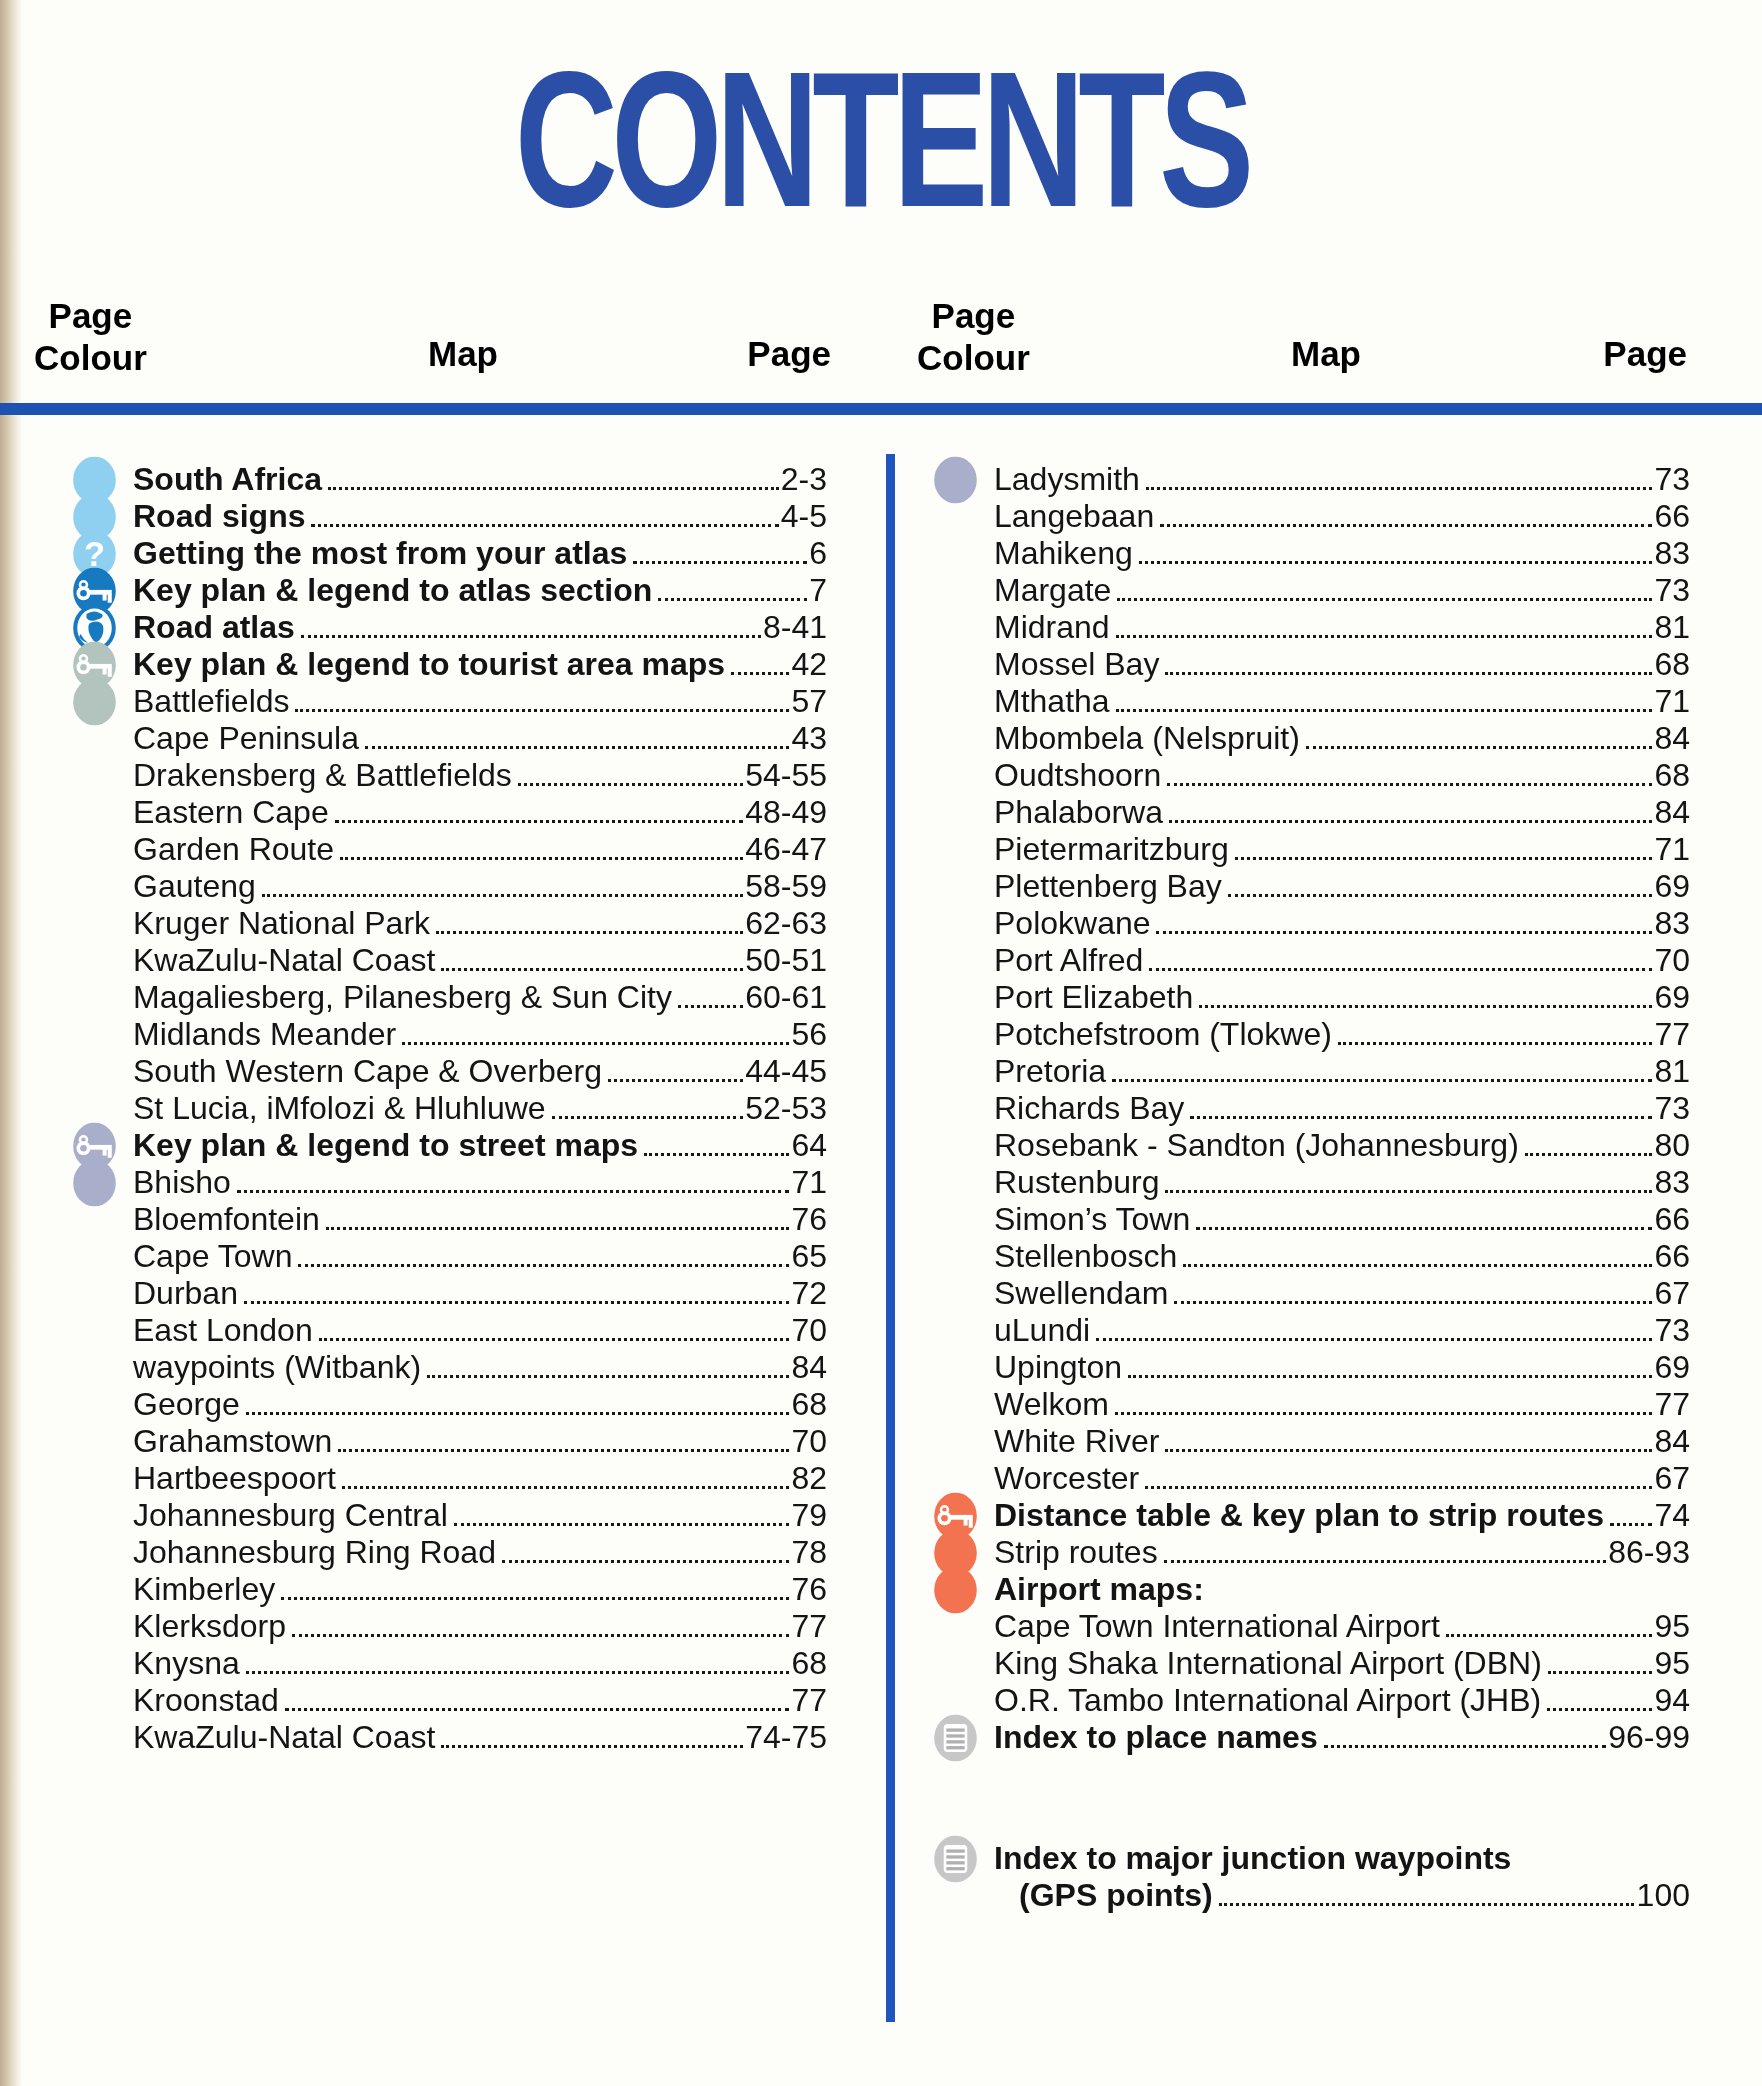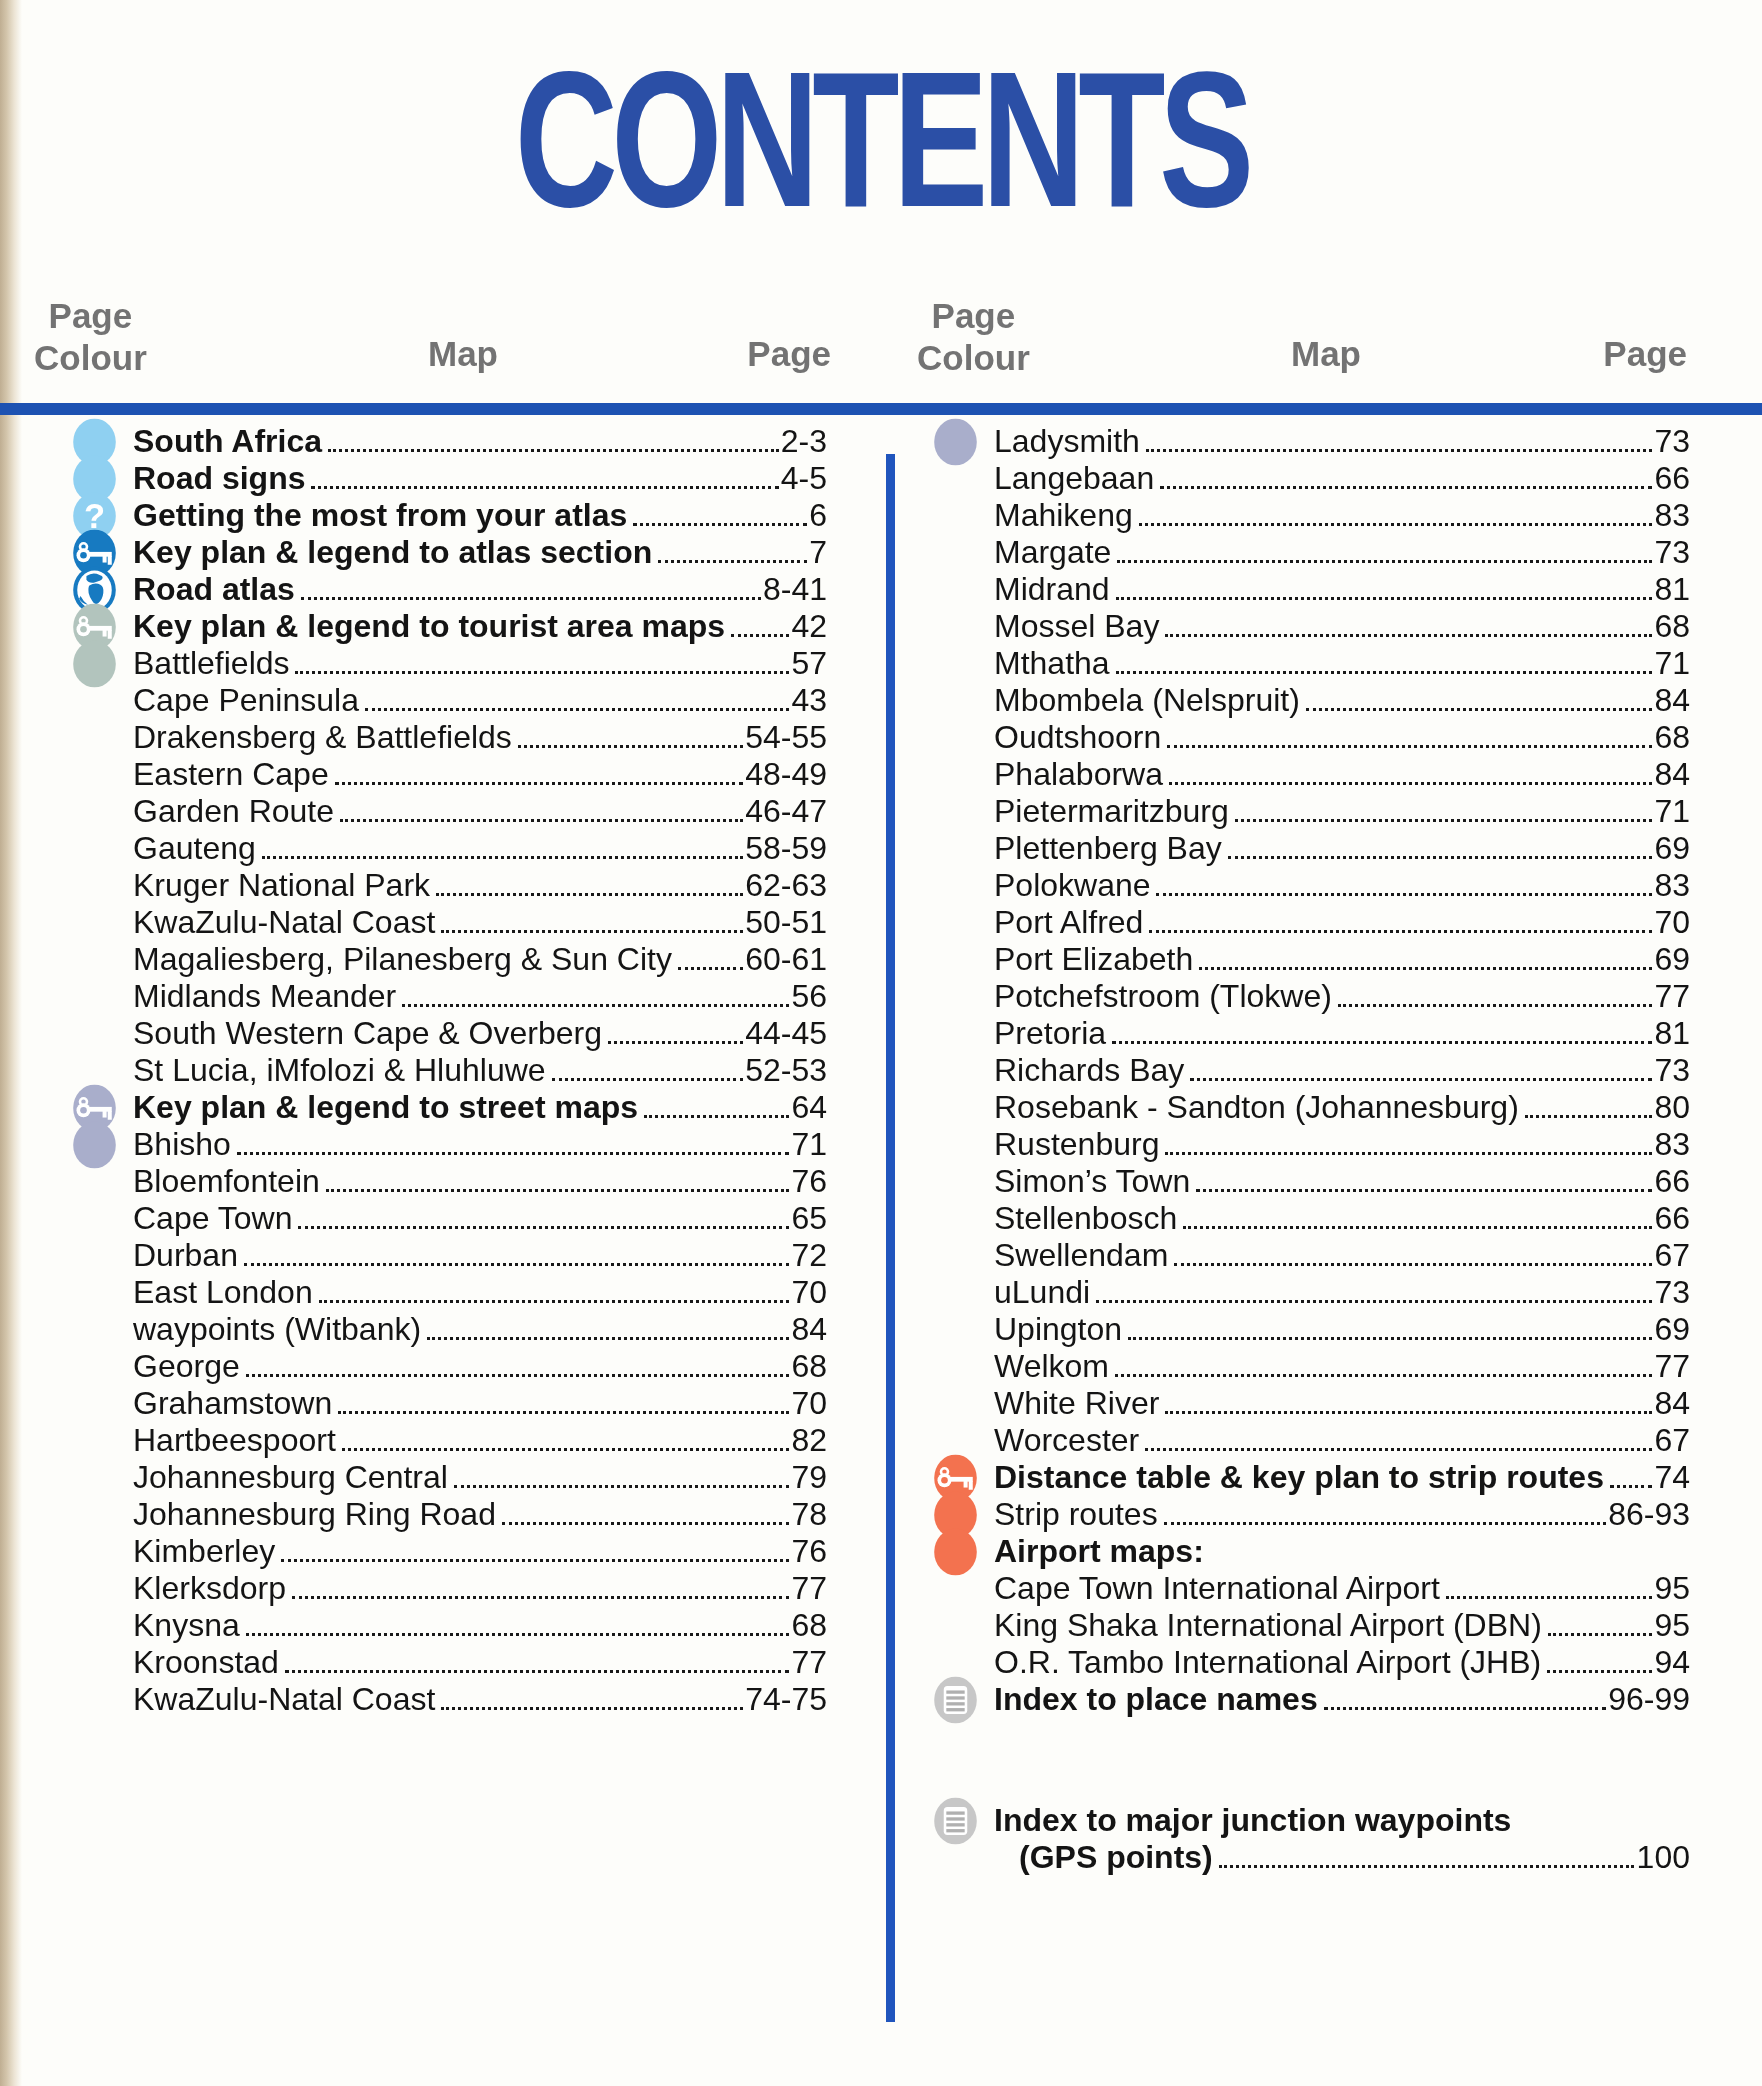--- a/index.html
+++ b/index.html
@@ -6,32 +6,32 @@
   body{
     width:1763px;height:2087px;position:relative;overflow:hidden;
     background:#fdfdfa;color:#141414;
     font-family:"Liberation Sans","DejaVu Sans",sans-serif;
   }
   .binding{position:absolute;left:0;top:0;width:22px;height:100%;
     background:linear-gradient(90deg,#bfae92 0%,#d3c5ab 30%,#ece4d4 65%,#fdfdfa 100%);}
   .title-wrap{position:absolute;top:43px;left:0;width:100%;text-align:center;}
   .title{display:inline-block;margin:0;font-size:193px;line-height:193px;font-weight:bold;
     color:#2b4fa6;letter-spacing:-8.9px;transform:scaleX(.74);transform-origin:center;}
-  .hdr{position:absolute;font-weight:bold;font-size:35px;line-height:42px;color:#737373;}
+  .hdr{position:absolute;font-weight:bold;font-size:35px;line-height:42px;color:#000000;}
   .hdr.two{top:295px;text-align:center;}
   .hdr.one{top:333px;text-align:right;}
   .hdr-pc-left{left:34px;}
   .hdr-map-left{left:336px;width:162px;text-align:center;}
   .hdr-page-left{left:683px;width:148px;text-align:right;}
   .hdr-pc-right{left:917px;}
   .hdr-map-right{left:1199px;width:162px;text-align:center;}
   .hdr-page-right{left:1539px;width:148px;text-align:right;}
   .rule{position:absolute;left:0;top:403px;width:1763px;height:11.8px;background:#1d52b2;}
   .divider{position:absolute;left:886px;top:454px;width:8.9px;height:1568px;background:#2055bd;}
-  .col{position:absolute;top:423px;}
+  .col{position:absolute;top:461px;}
   .col-left{left:65px;width:762px;}
   .col-right{left:926px;width:764px;}
   .group{}
   .group:first-child{margin-top:0;}
   .group.xl{margin-top:84px;}
   .row{display:flex;align-items:flex-end;height:37px;font-size:32px;}
   .icon-cell{flex:0 0 68px;width:68px;position:relative;height:37px;}
   .icon-cell svg{position:absolute;left:8px;top:50%;transform:translateY(-50%);}
   .label{white-space:nowrap;line-height:37px;}
   .row.bold .label{font-weight:bold;}

